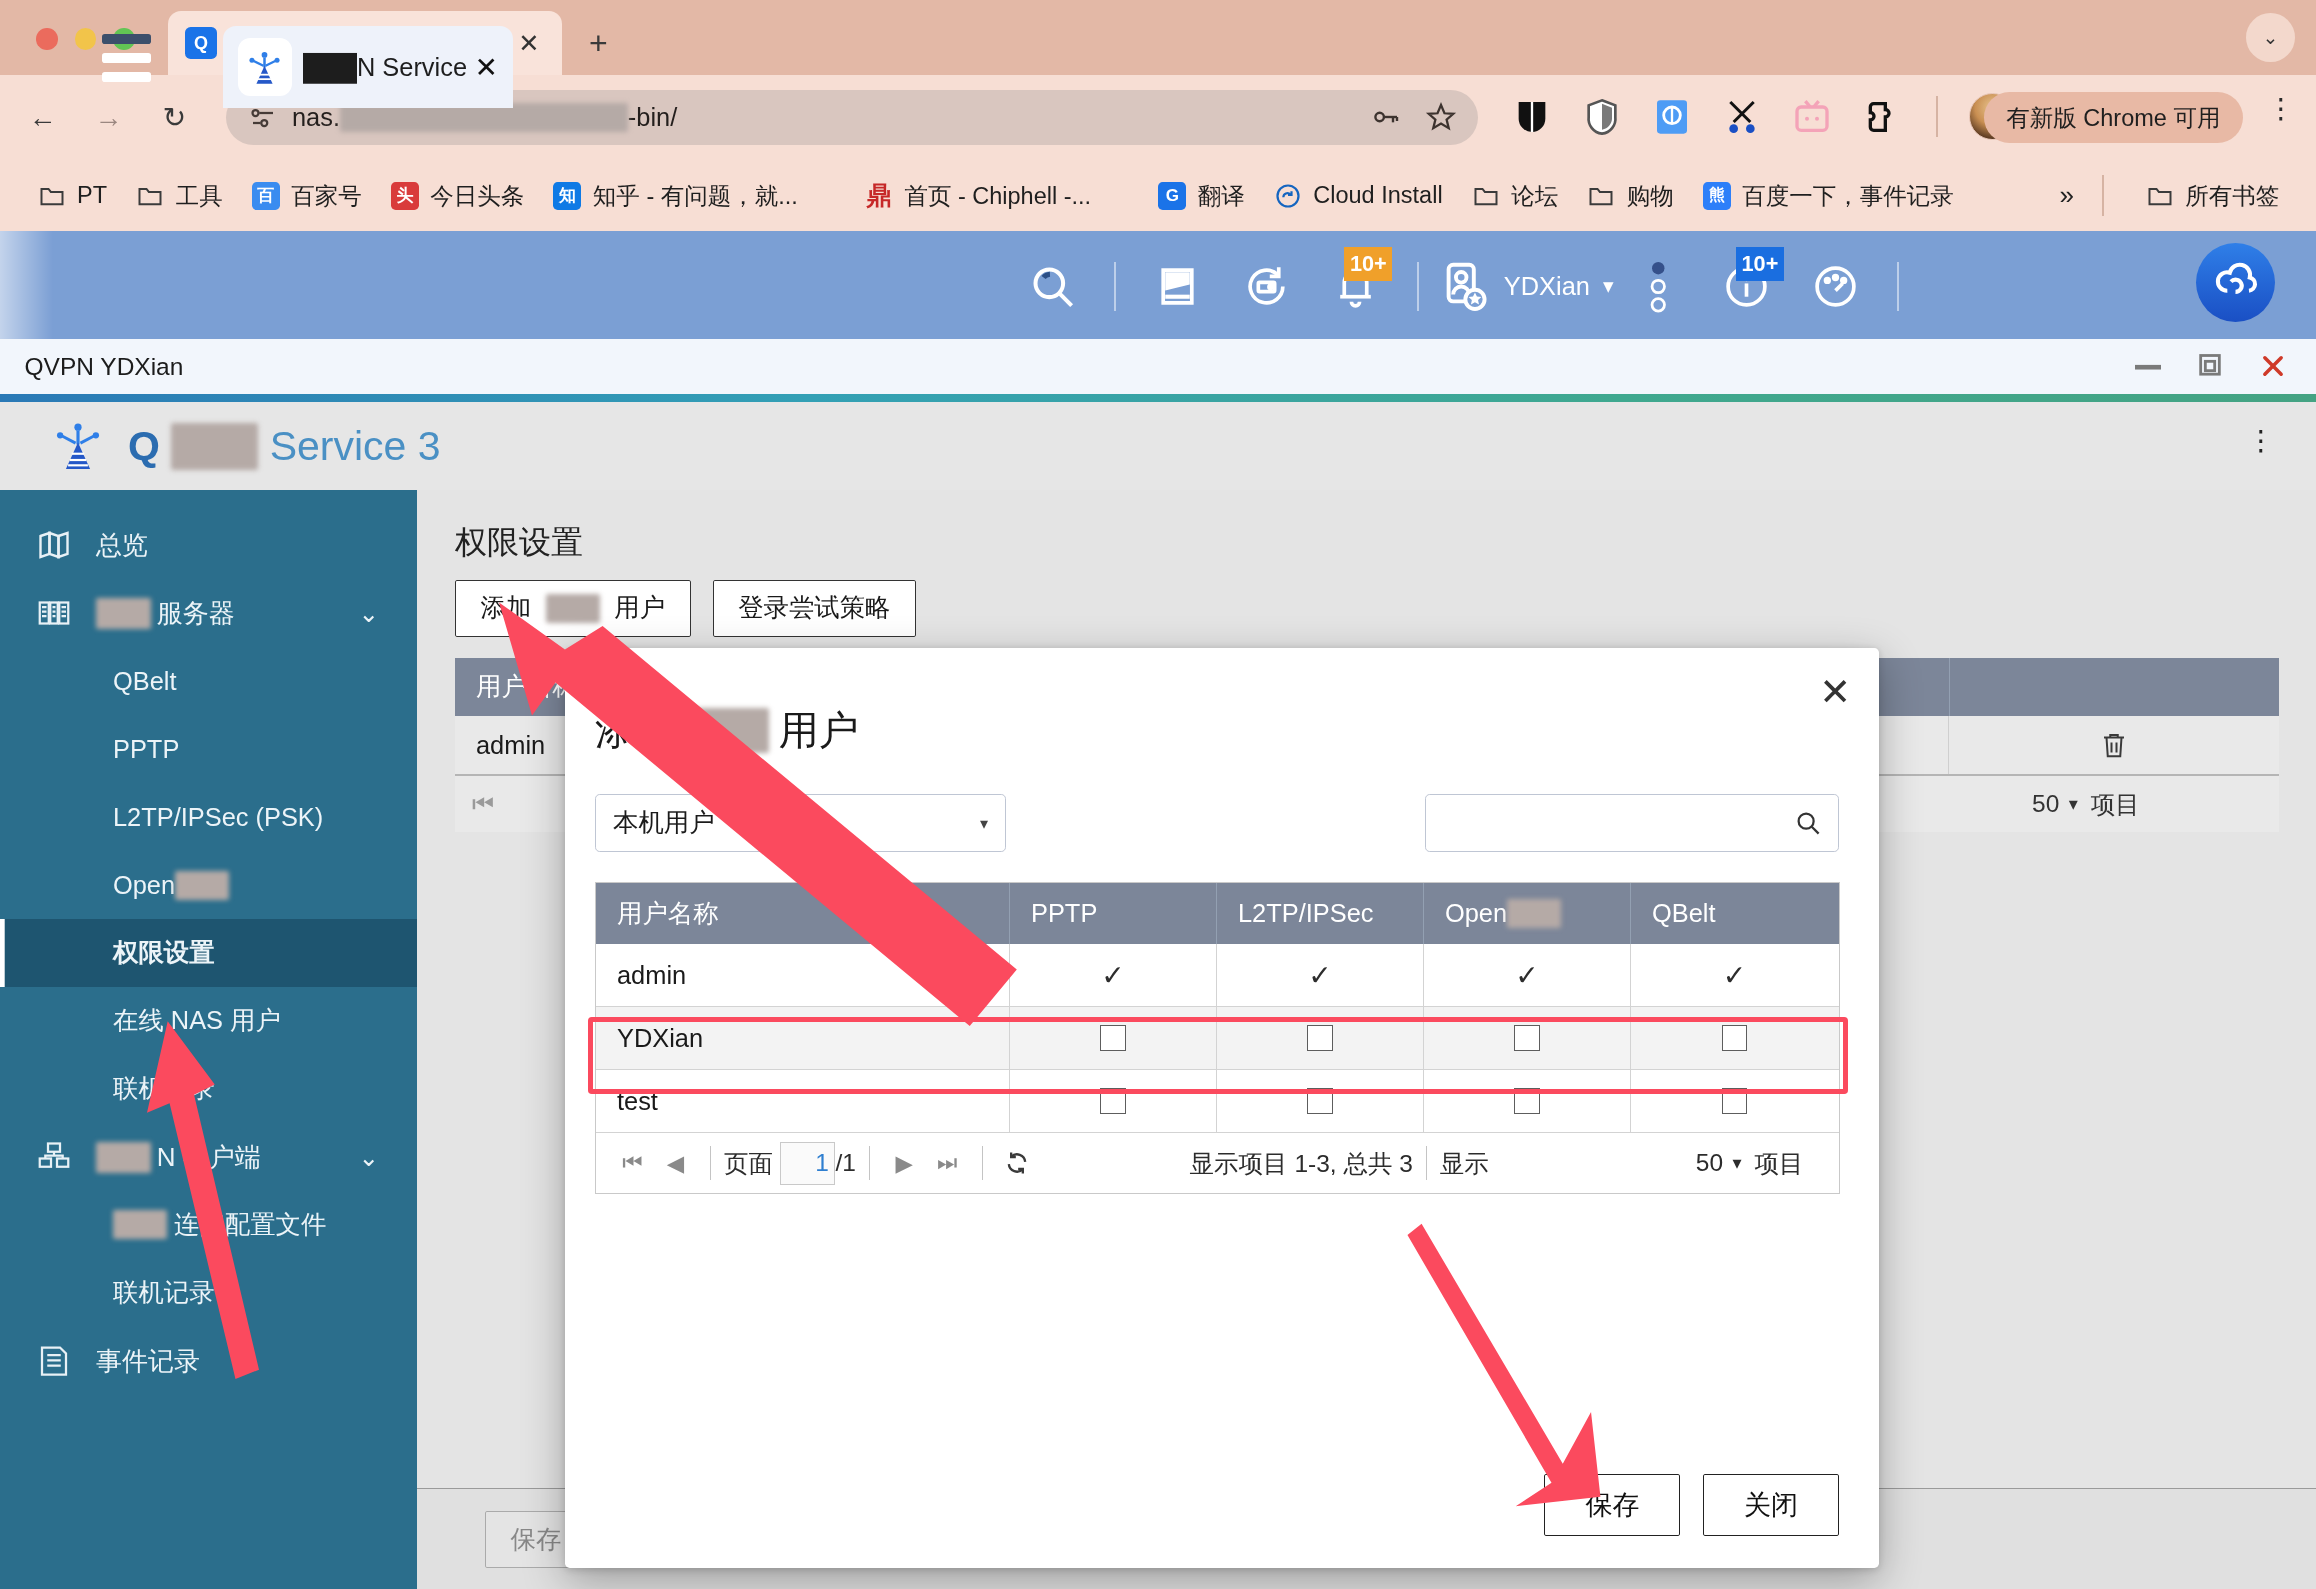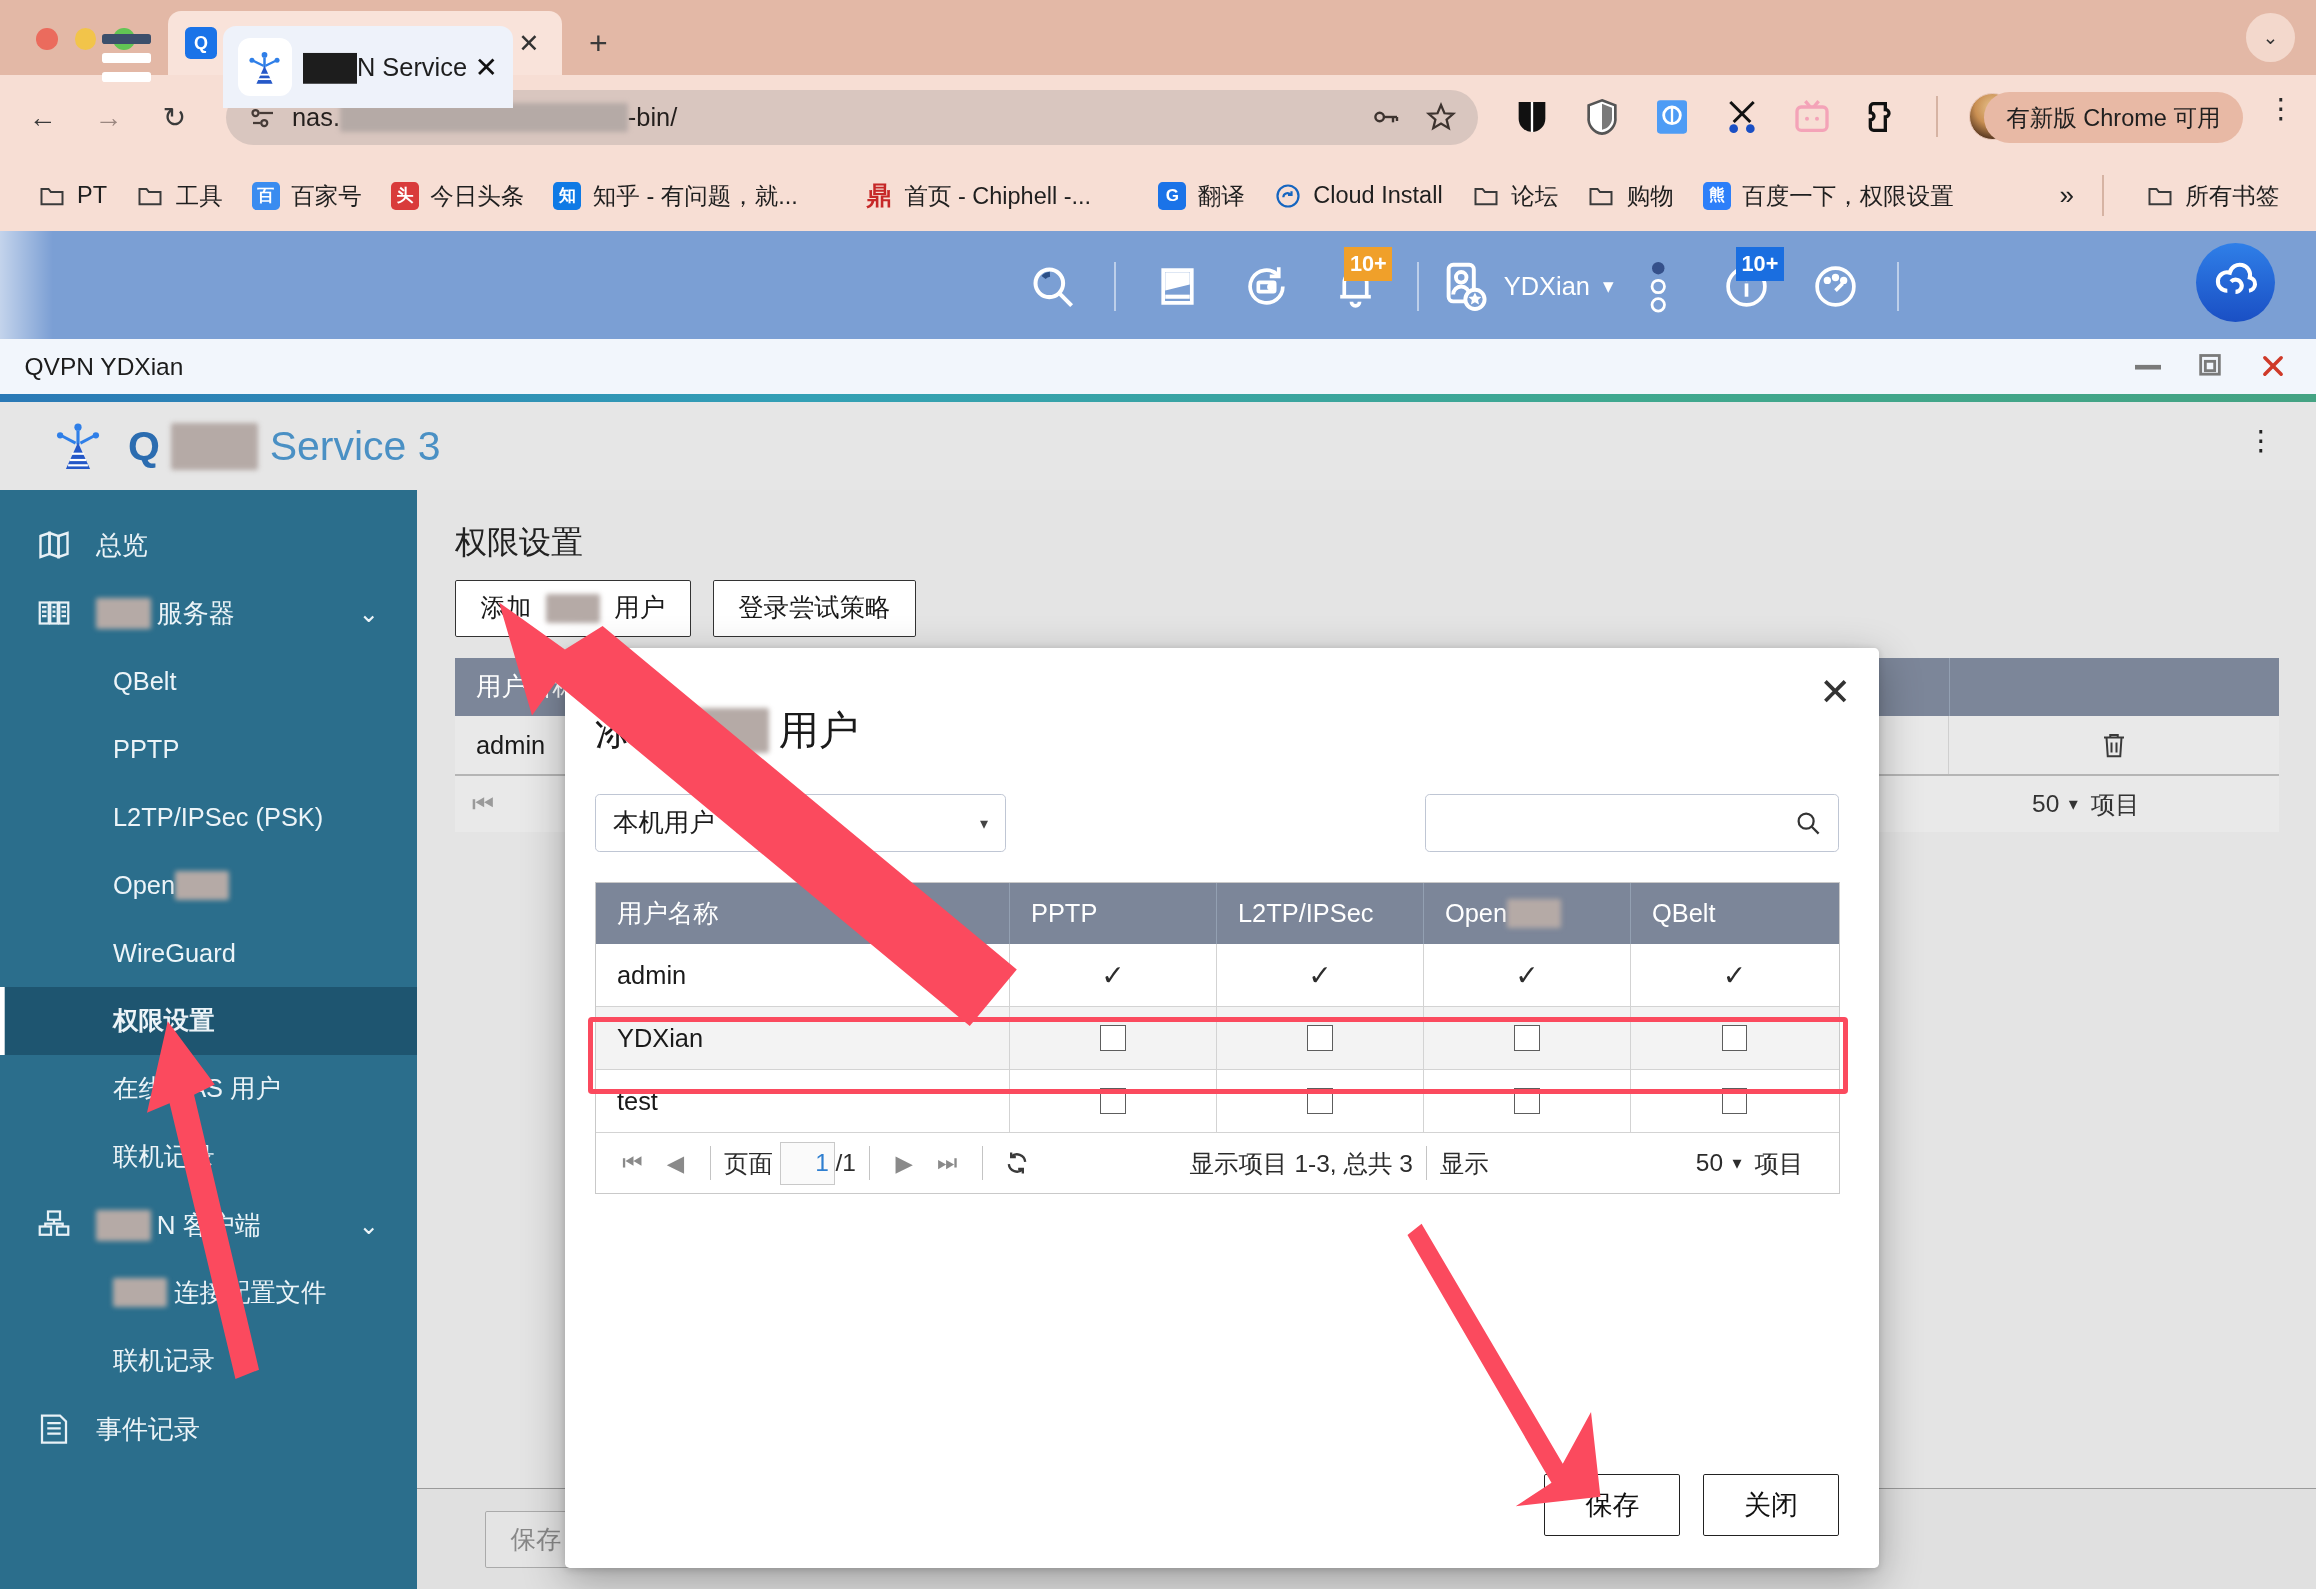--- a/index.html
+++ b/index.html
@@ -434,21 +434,21 @@
       <svg width="28" height="28" viewBox="0 0 24 24" fill="none" stroke="#3b3b3b" stroke-width="1.7">
             <path d="M3 6h6l2 2.5h10V19H3z"></path>
           </svg>
     </span>
     <span class="bm-label">购物</span>
   </div>
   <div class="bm">
     <span class="bm-ico">
           <span class="favicon-sq" style="background:#2d7ff9;font-size:16px">熊</span>
         </span>
-    <span class="bm-label">百度一下，权限设置</span>
+    <span class="bm-label">百度一下，事件记录</span>
   </div>
 
   <div class="bm-overflow">
     <span style="font-size:26px;color:#222;cursor:pointer">»</span>
     <span class="chrome-sep"></span>
     <span class="bm">
       <span class="bm-ico">
         <svg width="28" height="28" viewBox="0 0 24 24" fill="none" stroke="#3b3b3b" stroke-width="1.7">
               <path d="M3 6h6l2 2.5h10V19H3z"></path>
             </svg>
@@ -642,23 +642,20 @@
     <span>QBelt</span>
   </div>
   <div class="side-item sub">
     <span>PPTP</span>
   </div>
   <div class="side-item sub">
     <span>L2TP/IPSec (PSK)</span>
   </div>
   <div class="side-item sub">
     <span>Open<span class="blur">███</span></span>
-  </div>
-  <div class="side-item sub">
-    <span>WireGuard</span>
   </div>
   <div class="side-item sub active">
     <span>权限设置</span>
   </div>
   <div class="side-item sub">
     <span>在线 NAS 用户</span>
   </div>
   <div class="side-item sub">
     <span>联机记录</span>
   </div>

